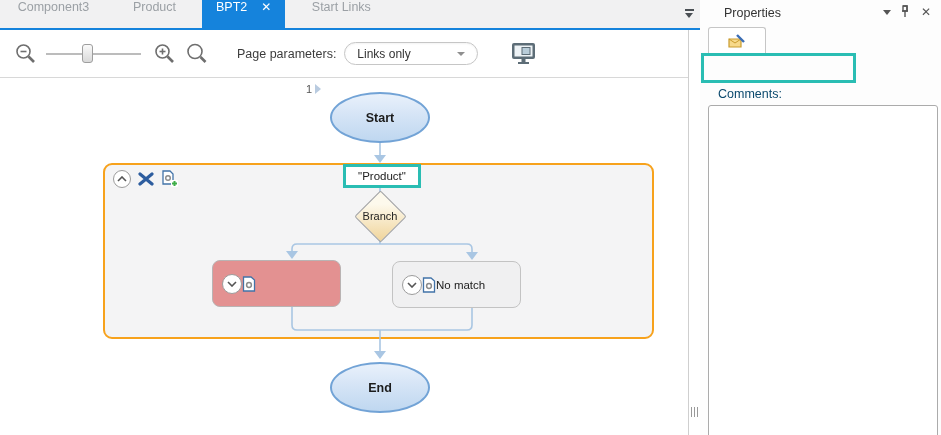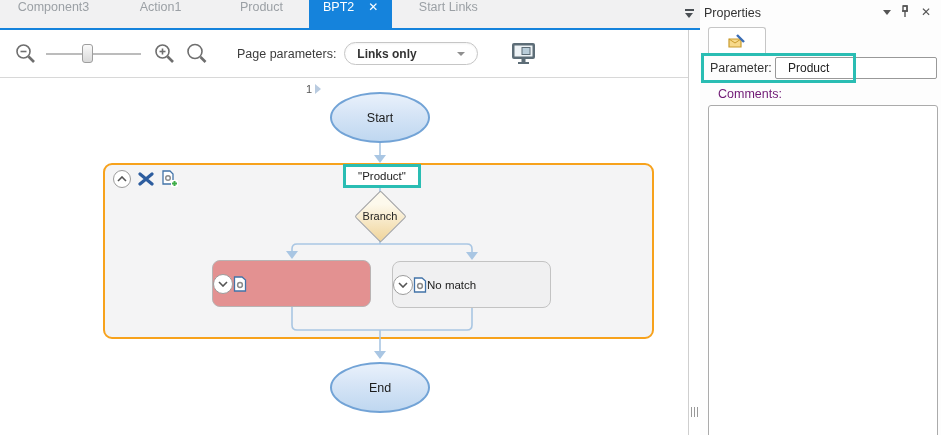--- a/index.html
+++ b/index.html
@@ -24,94 +24,91 @@
   .toolbar { position:absolute; left:0; top:30px; width:688px; height:48px; background:#fff;
              border-bottom:1px solid #d8d8d8; display:flex; align-items:center; padding-left:14px; }
   .tb-icon { flex:none; display:block; }
   .slider { position:relative; width:95px; height:22px; margin-left:8px; flex:none; }
   .slider .track { position:absolute; left:0; right:0; top:10px; height:2px; background:#bcbcbc; }
   .slider .handle { position:absolute; left:36px; top:1px; width:11px; height:19px; border-radius:3px;
                     border:1px solid #9e9e9e; background:linear-gradient(180deg,#fafafa,#d9d9d9); }
   .tb-label { margin-left:28px; font-size:12.5px; color:#3c3c3c; flex:none; }
   .dropdown { margin-left:8px; width:134px; height:23px; border:1px solid #c6c6c6; border-radius:12px;
               background:#fff; box-shadow:inset 0 1px 2px rgba(0,0,0,.05); display:flex; align-items:center;
-              padding:0 12px; flex:none; cursor:pointer;font-weight:bold; }
+              padding:0 12px; flex:none; cursor:pointer; }
   .dropdown .val { font-size:12px; color:#333; }
   .dropdown .arr { margin-left:auto; width:0; height:0; border-left:4px solid transparent;
                    border-right:4px solid transparent; border-top:4px solid #8f8f8f; }
 
   
   .canvas { position:absolute; left:0; top:78px; width:688px; height:357px; background:#fff; overflow:hidden; }
   .connectors { position:absolute; left:0; top:0; z-index:2; pointer-events:none; }
   .groupbox { position:absolute; left:103px; top:85px; width:551px; height:176px; z-index:1;
               border:2px solid #f7a21c; border-radius:9px; background:#f4f4f5; }
   .group-icons { position:absolute; left:8px; top:5px; display:flex; align-items:center; gap:7px; }
   .circle-btn { width:18px; height:18px; border-radius:50%; background:#fff; border:1px solid #9c9c9c;
                 display:flex; align-items:center; justify-content:center; cursor:pointer; }
   .node { position:absolute; z-index:3; display:flex; align-items:center; justify-content:center; }
   .ellipse { width:100px; height:51px; border-radius:50%; border:2px solid #72a3d6;
              background:linear-gradient(180deg,#e9f1fb 0%,#d5e4f6 45%,#bfd7f0 100%);
-             font-size:12.5px; font-weight:normal; color:#1c1c1c; }
+             font-size:12.5px; font-weight:bold; color:#1c1c1c; }
   .start-marker { position:absolute; left:306px; top:5px; z-index:3; display:flex; align-items:center; gap:3px;
                   font-size:11px; color:#555; }
   .start-marker .tri { width:0; height:0; border-top:5px solid transparent; border-bottom:5px solid transparent;
                        border-left:6px solid #b9cbe0; }
   .param-box { left:343px; top:86px; width:78px; height:24px; background:#fff;
                border:3px solid #2abdb3; font-size:11.5px; color:#222; }
   .diamond-wrap { left:352px; top:114px; width:56px; height:48px; }
   .diamond-bg { position:absolute; left:10px; top:6px; width:37px; height:37px;
                 transform:rotate(45deg); border:1.5px solid #a3a3a3; border-radius:2px;
                 background:linear-gradient(135deg,#fdf9ec 25%,#f0d49a 100%); }
   .diamond-label { position:relative; font-size:11px; color:#222; }
-  .branch-box { width:159px; height:47px; border-radius:8px; justify-content:flex-start;
-                gap:0; cursor:pointer; }
+  .branch-box { width:129px; height:47px; border-radius:8px; justify-content:flex-start;
+                padding-left:9px; gap:0; cursor:pointer; }
   .branch-red { left:212px; top:182px; background:#e39191; border:1px solid #b9b3b3; }
   .branch-gray { left:392px; top:183px; background:#f0f0f1; border:1px solid #c3c3c3; }
   .chev-circle { width:20px; height:20px; border-radius:50%; background:#fff; border:1px solid #9c9c9c;
                  display:flex; align-items:center; justify-content:center; flex:none; }
   .nomatch-label { font-size:11.5px; color:#222; }
 
   
   .vline { position:absolute; left:688px; top:30px; width:1px; height:405px; background:#cfcfcf; }
   .grip { position:absolute; left:691px; top:407px; display:flex; gap:2px; cursor:col-resize; }
   .grip i { display:block; width:1px; height:10px; background:#9a9a9a; }
 
   
   .props { position:absolute; left:700px; top:0; width:241px; height:435px; background:#fdfdfd; }
   .props-header { position:relative; height:25px; }
-  .props-title { position:absolute; left:4px; top:6px; font-size:12.5px; color:#333; }
+  .props-title { position:absolute; left:24px; top:6px; font-size:12.5px; color:#333; }
   .props-menu-arrow { position:absolute; right:50px; top:10px; width:0; height:0; cursor:pointer;
                       border-left:4px solid transparent; border-right:4px solid transparent; border-top:5px solid #555; }
   .props-pin { position:absolute; right:30px; top:5px; cursor:pointer; }
   .props-close { position:absolute; right:10px; top:5px; font-size:12px; color:#555; cursor:pointer; }
   .prop-tab { position:absolute; left:8px; top:27px; width:58px; height:27px; background:#fff;
               border:1px solid #c6c6c6; border-bottom:none; border-radius:3px 3px 0 0;
               display:flex; align-items:center; justify-content:center; cursor:pointer; }
   .teal-overlay { position:absolute; left:1px; top:53px; width:155px; height:30px;
                   border:3px solid #2abdb3; z-index:5; pointer-events:none; }
   .param-row { position:absolute; left:0; top:56px; width:241px; height:26px; }
   .param-label { position:absolute; left:10px; top:5px; font-size:12.5px; color:#333; }
   .param-input { position:absolute; left:75px; top:1px; width:162px; height:22px; border:1px solid #999;
                  border-radius:2px; font-family:"Liberation Sans",sans-serif; font-size:12px; color:#222;
                  padding-left:12px; background:#fff; }
-  .comments-label { position:absolute; left:18px; top:87px; font-size:12.5px; color:#701a75; }
+  .comments-label { position:absolute; left:18px; top:87px; font-size:12.5px; color:#0c4a6e; }
   .comments-box { position:absolute; left:8px; top:105px; width:230px; height:335px; background:#fff;
                   border:1px solid #ababab; border-radius:3px 3px 0 0; }
 </style>
 </head>
 <body>
 
 <div class="app">
 
   <div class="tabbar">
     <div class="tab tab-w1">
         <span>Component3</span>
-      </div>
-    <div class="tab tab-w3">
-        <span>Action1</span>
       </div>
     <div class="tab tab-w4">
         <span>Product</span>
       </div>
     <div class="tab active">
       <span>BPT2</span>
       <span class="tab-close">✕</span>
     </div>
     <div class="tab tab-w6">
         <span>Start Links</span>
@@ -263,23 +260,19 @@
     </div>
 
     <div class="prop-tab">
       <svg width="18" height="15" viewBox="0 0 18 15">
         <polygon points="1,5 13,5 13,13 1,13" fill="#f7d98a" stroke="#c99b2e" stroke-width="1.2"></polygon>
         <polyline points="1,5 7,9 13,5" fill="none" stroke="#c99b2e" stroke-width="1"></polyline>
         <line x1="9" y1="1" x2="16" y2="8" stroke="#3a6db5" stroke-width="2.4"></line>
       </svg>
     </div>
 
-    <div class="param-row">
-      <span class="param-label">Parameter:</span>
-      <input class="param-input" type="text" value="Product" style="">
-    </div>
     <div class="teal-overlay"></div>
 
     <span class="comments-label">Comments:</span>
     <div class="comments-box"></div>
   </div>
 
 </div>
 
 </body></html>

